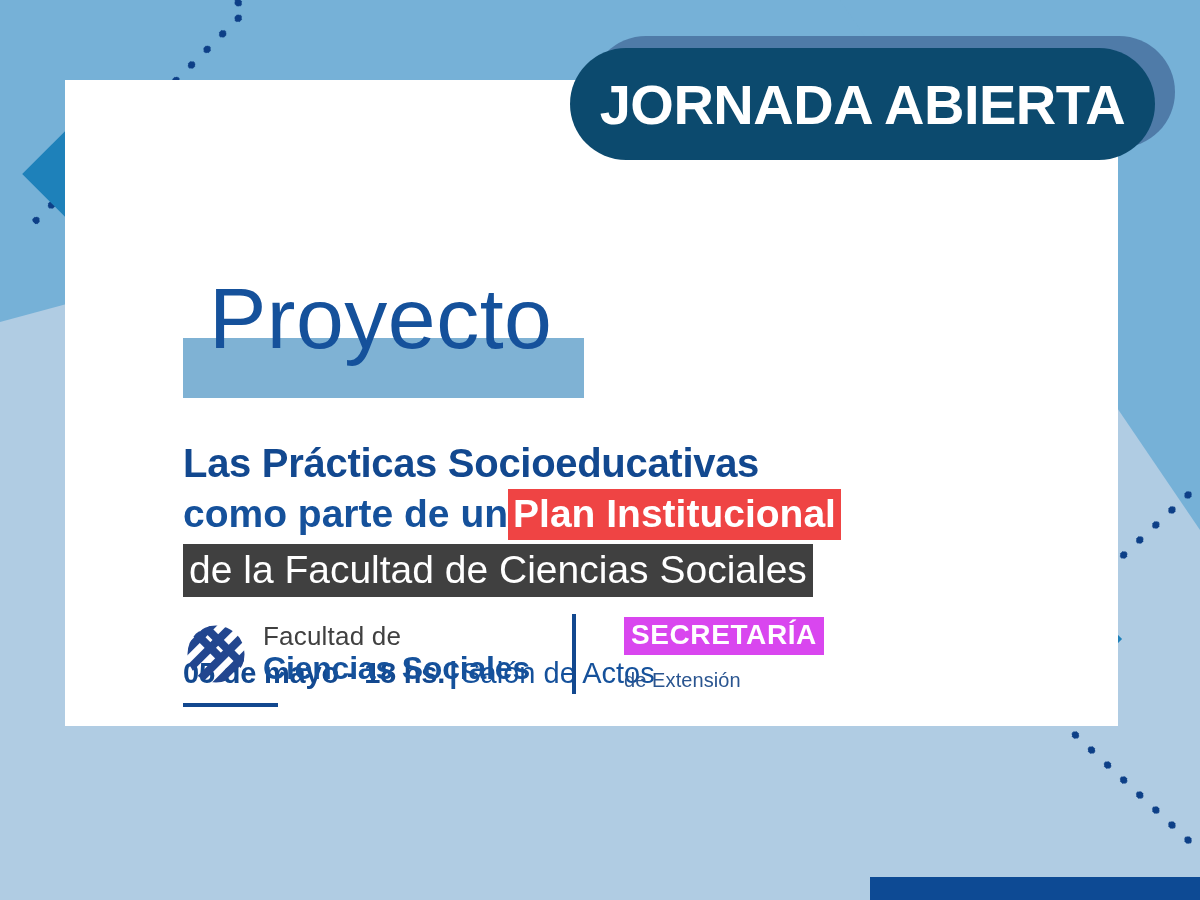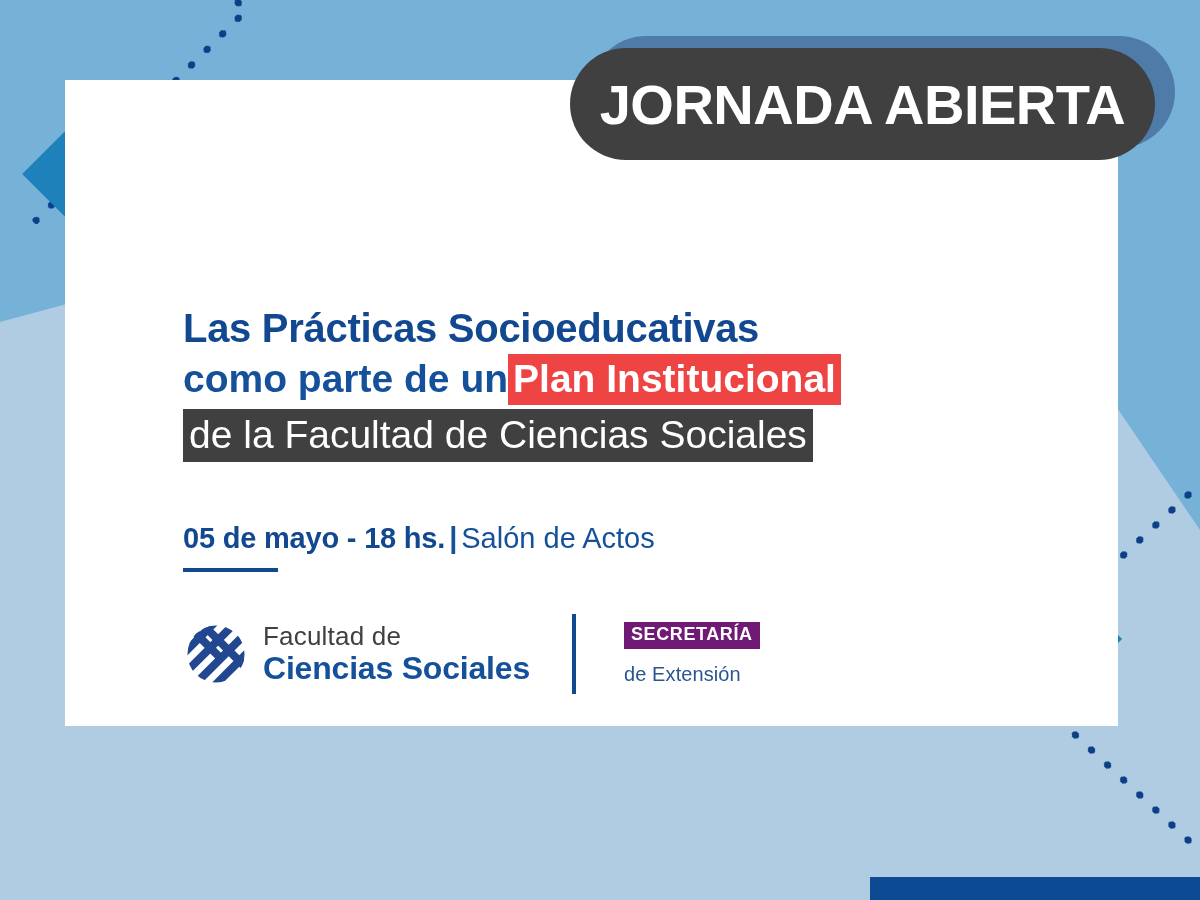--- a/index.html
+++ b/index.html
@@ -94,21 +94,21 @@
     position:absolute;
     left:20px; top:0;
     width:585px; height:112px;
     background:#4f7ba8;
     border-radius:58px;
   }
   .badge {
     position:absolute;
     left:0; top:12px;
     width:585px; height:112px;
-    background:#404040;
+    background:#0c4a6e;
     border-radius:58px;
     display:flex; align-items:center; justify-content:center;
   }
   .badge-label {
     color:#ffffff;
     font-size:56px;
     font-weight:bold;
     letter-spacing:-0.5px;
     white-space:nowrap;
   }
@@ -195,23 +195,23 @@
 
   .divider {
     width:4px; height:80px;
     background:#12488f;
     margin-left:42px;
   }
 
   .sec-block { margin-left:48px; }
   .sec-title {
     display:inline-block;
-    background:#701a75;
+    background:#d946ef;
     color:#ffffff;
-    font-size:18px;
+    font-size:28px;
     font-weight:bold;
     letter-spacing:0.6px;
     padding:2px 7px 4px 7px;
   }
   .sec-sub {
     font-size:20px;
     font-weight:400;
     color:#2a5590;
     margin-top:14px;
     letter-spacing:0.1px;
@@ -235,20 +235,24 @@
     <div class="diamond diamond-left"></div>
     <div class="diamond diamond-right"></div>
 
     <div class="bar-bottom"></div>
   </div>
 
   <div class="card">
 
     <div class="content">
 
+      <div class="kicker-wrap">
+        <div class="kicker-hl"></div>
+        <div class="kicker">Proyecto</div>
+      </div>
 
       <div class="title">
         <div class="title-line">
           <span class="t1">Las Prácticas Socioeducativas</span>
         </div>
         <div class="title-line">
           <span class="t2">como parte de un</span><span class="t2 hl-dark">Plan Institucional</span>
         </div>
         <div class="title-line t3-wrap">
           <span class="t3">de la Facultad de Ciencias Sociales</span>

